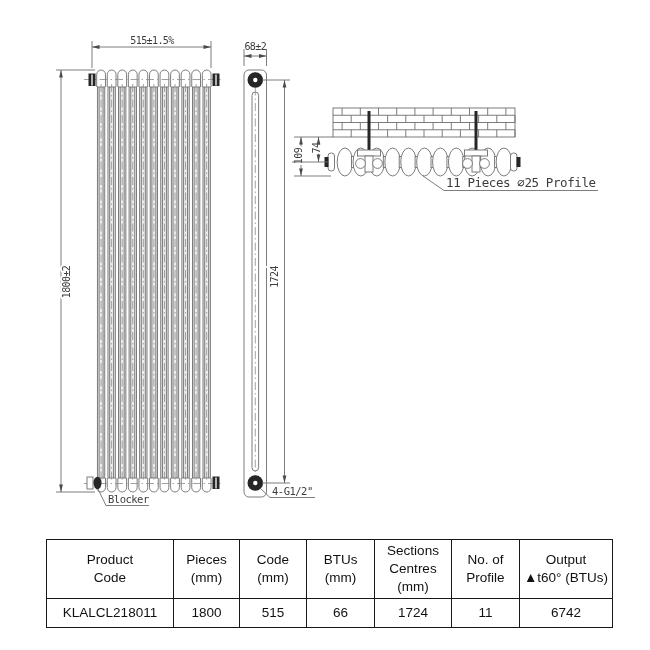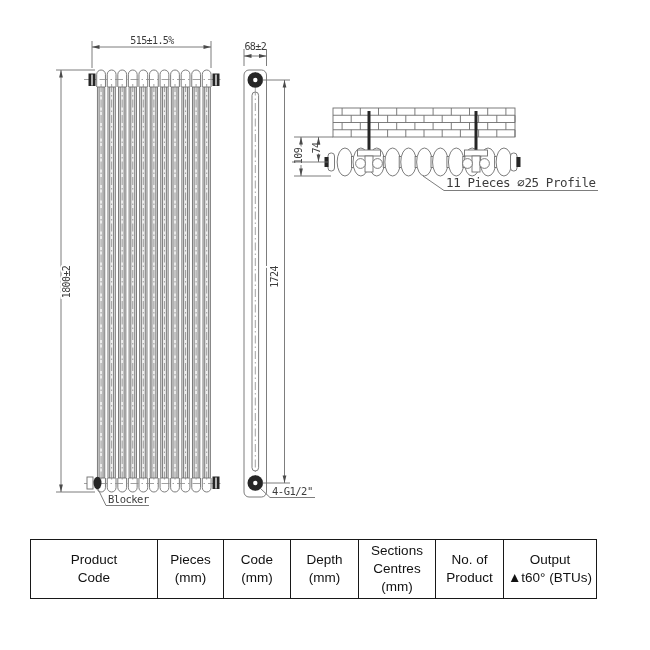--- a/index.html
+++ b/index.html
@@ -12,21 +12,21 @@
   .shadecol{fill:#ececec;stroke:#6e6e6e;stroke-width:0.9;}
   .dark{fill:#262626;stroke:none;}
   .dd{stroke:#8a8a8a;stroke-width:0.8;stroke-dasharray:8 3 1.5 3;fill:none;}
   .dimtext{font-family:"DejaVu Sans Mono","Liberation Mono",monospace;font-size:10px;
            letter-spacing:-0.6px;fill:#3c3c3c;}
   .halo{stroke:#ffffff;stroke-width:4px;paint-order:stroke;}
   .leadtext{font-family:"DejaVu Sans Mono","Liberation Mono",monospace;font-size:12.5px;
             letter-spacing:-0.4px;fill:#3c3c3c;}
   .smalltext{font-family:"DejaVu Sans Mono","Liberation Mono",monospace;font-size:10.5px;
              letter-spacing:-0.5px;fill:#3c3c3c;}
-  #spec-table-wrap{position:absolute;left:30px;top:539px;}
+  #spec-table-wrap{position:absolute;left:46px;top:539px;}
   table{border-collapse:collapse;table-layout:fixed;width:566px;}
   th,td{border:1.5px solid #181818;text-align:center;vertical-align:middle;
         font-family:"Liberation Sans",sans-serif;font-size:13.5px;color:#111;
         white-space:pre-line;line-height:1.32;padding:0;}
   th{font-weight:400;height:58px;}
   td{height:28px;}
 </style>
 </head>
 <body>
 
@@ -299,27 +299,36 @@
           <col style="width:93px">
     </colgroup>
     <tbody>
           <tr>
       <th>Product
 Code</th>
       <th>Pieces
 (mm)</th>
       <th>Code
 (mm)</th>
-      <th>Depth
+      <th>BTUs
 (mm)</th>
       <th>Sections
 Centres
 (mm)</th>
       <th>No. of
-Product</th>
+Profile</th>
       <th>Output
 ▲t60° (BTUs)</th>
+    </tr>
+    <tr>
+      <td>KLALCL218011</td>
+      <td>1800</td>
+      <td>515</td>
+      <td>66</td>
+      <td>1724</td>
+      <td>11</td>
+      <td>6742</td>
     </tr>
   </tbody>
       </table>
 </div>
 
 </div>
 
 </body></html>

